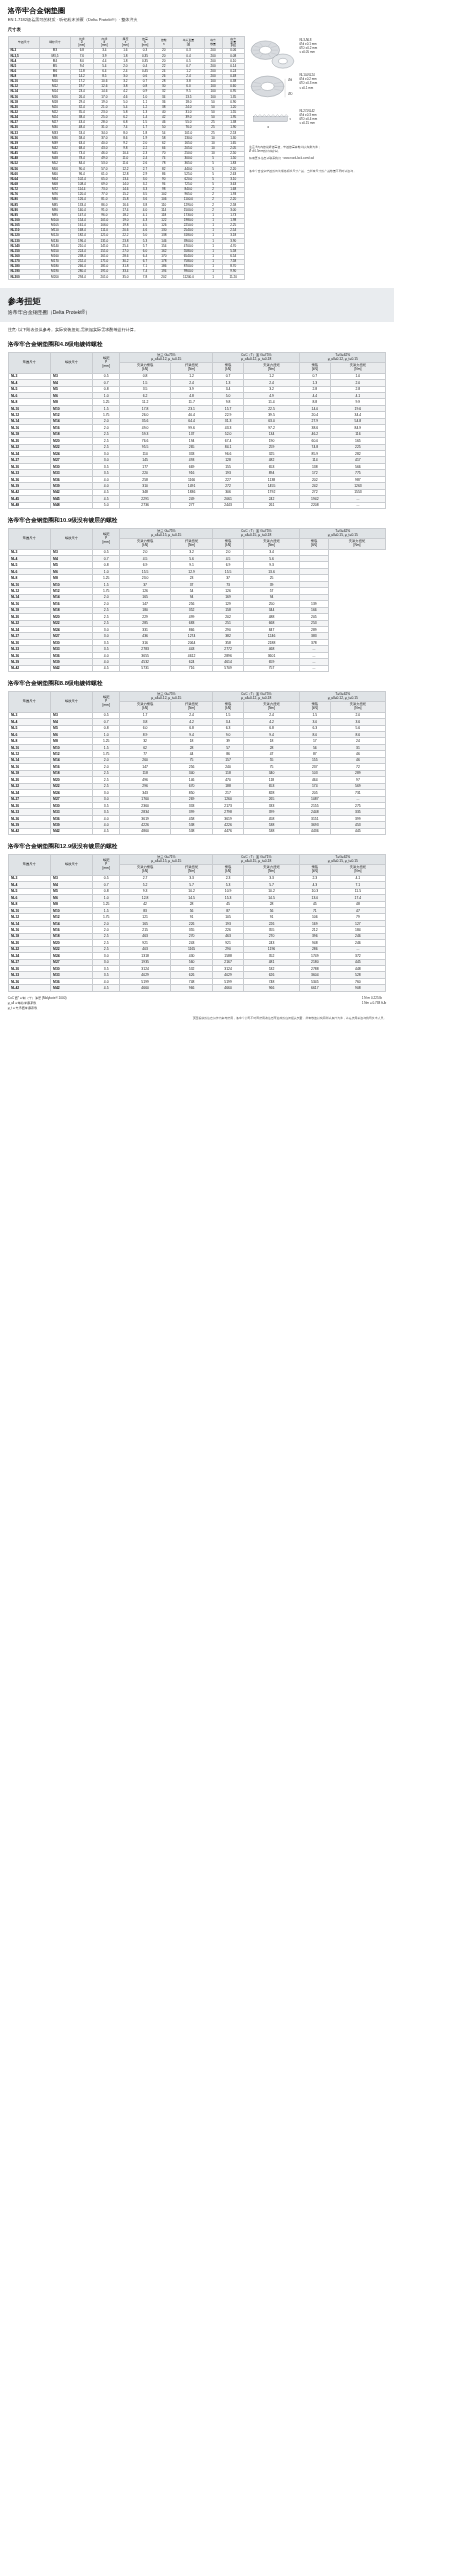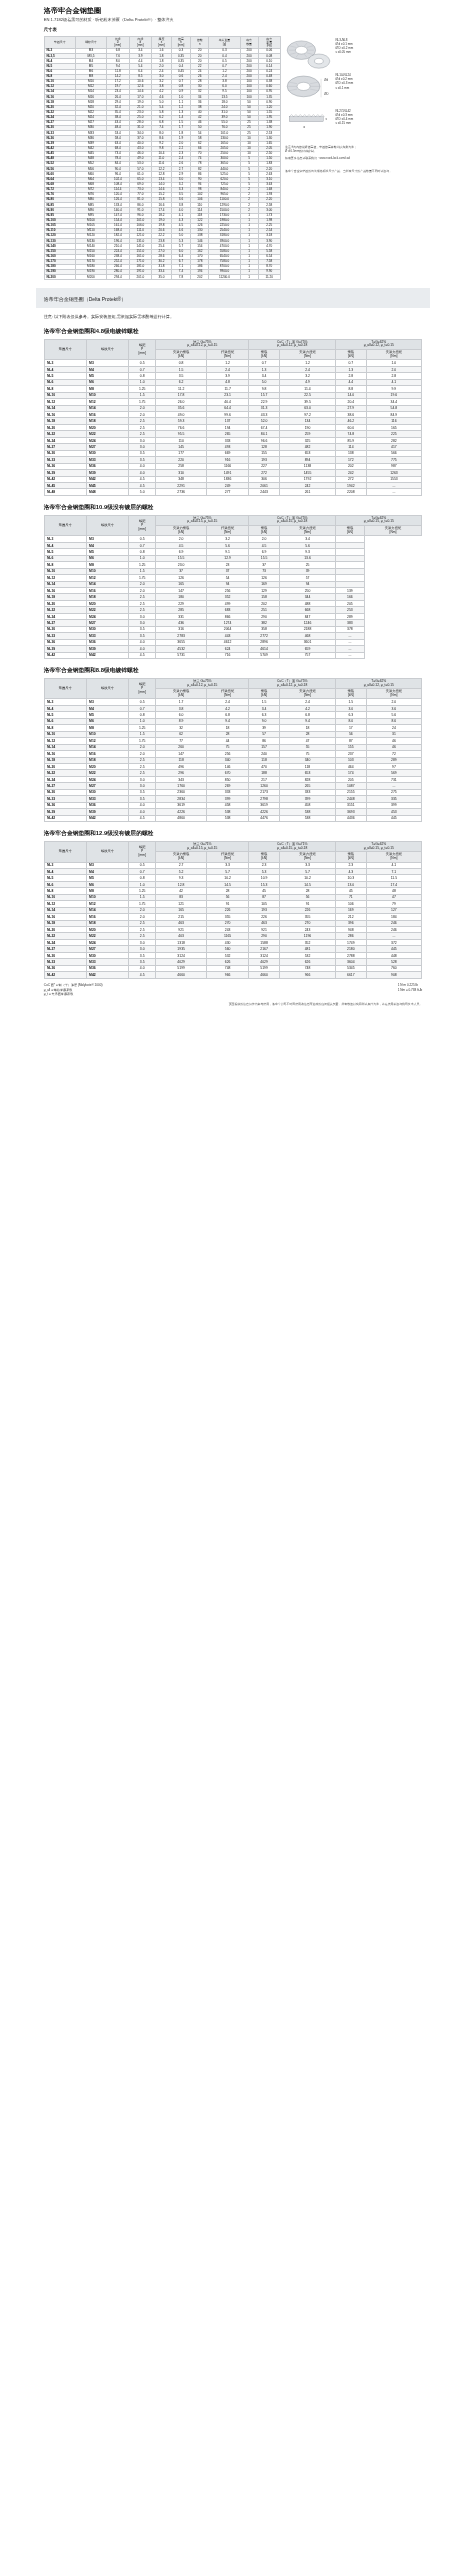--- a/index.html
+++ b/index.html
@@ -4,21 +4,21 @@
 <style>
   * { box-sizing: border-box; }
   html, body { margin: 0; padding: 0; }
   body {
     width: 457px;
     background: #ffffff;
     font-family: "Liberation Sans", sans-serif;
     color: #1a1a1a;
     font-size: 5.5px;
   }
-  .page { width: 394px; position: relative; margin-left: 36px; }
+  .page { width: 394px; position: relative; }
 
   
   .top-band { padding: 5.5px 7.7px 3.3px 7.7px; }
   .doc-title { font-size: 7.2px; font-weight: bold; color: #111; margin: 0 0 1.7px 0; }
   .doc-sub { font-size: 4.1px; color: #333; line-height: 1.35; margin: 0; }
   .sect-label { font-size: 4.4px; font-weight: bold; color: #222; margin: 4.4px 0 1.1px 0; }
 
   
   .dim-wrap { display: flex; padding: 0 7.7px 3.3px 7.7px; gap: 4.4px; }
   .dim-table-box { width: 237px; }
@@ -716,20 +716,21 @@
       </div>
 
       <div class="note-small" style="white-space:pre-line;">注意:h为内齿锁紧齿高值，垫圈齿高参数均以实测为准；
 Ø d 0.5mm的特殊定制。</div>
       <div class="note-small">如需更多信息请联系我们 · www.nord-lock.com/cad</div>
       <div class="bottom-note">洛帝牢合金钢垫圈的包装规格标准尺寸产品。当所有尺寸的产品数量不同时请咨询。</div>
     </div>
   </div>
 
   <div class="gray-sect">
+    <h2>参考扭矩</h2>
     <p>洛帝牢合金钢垫圈（Delta Protekt®）</p>
   </div>
 
   <div class="notice">注意: 以下附表仅供参考。实际安装扭矩,需依据实际需求酌等进行计算。</div>
 
   <div id="torque-tables">
       <div class="tq-block">
         <div class="tq-title">洛帝牢合金钢垫圈和4.8级电镀锌螺栓</div>
         <table class="tq">
           <thead>

